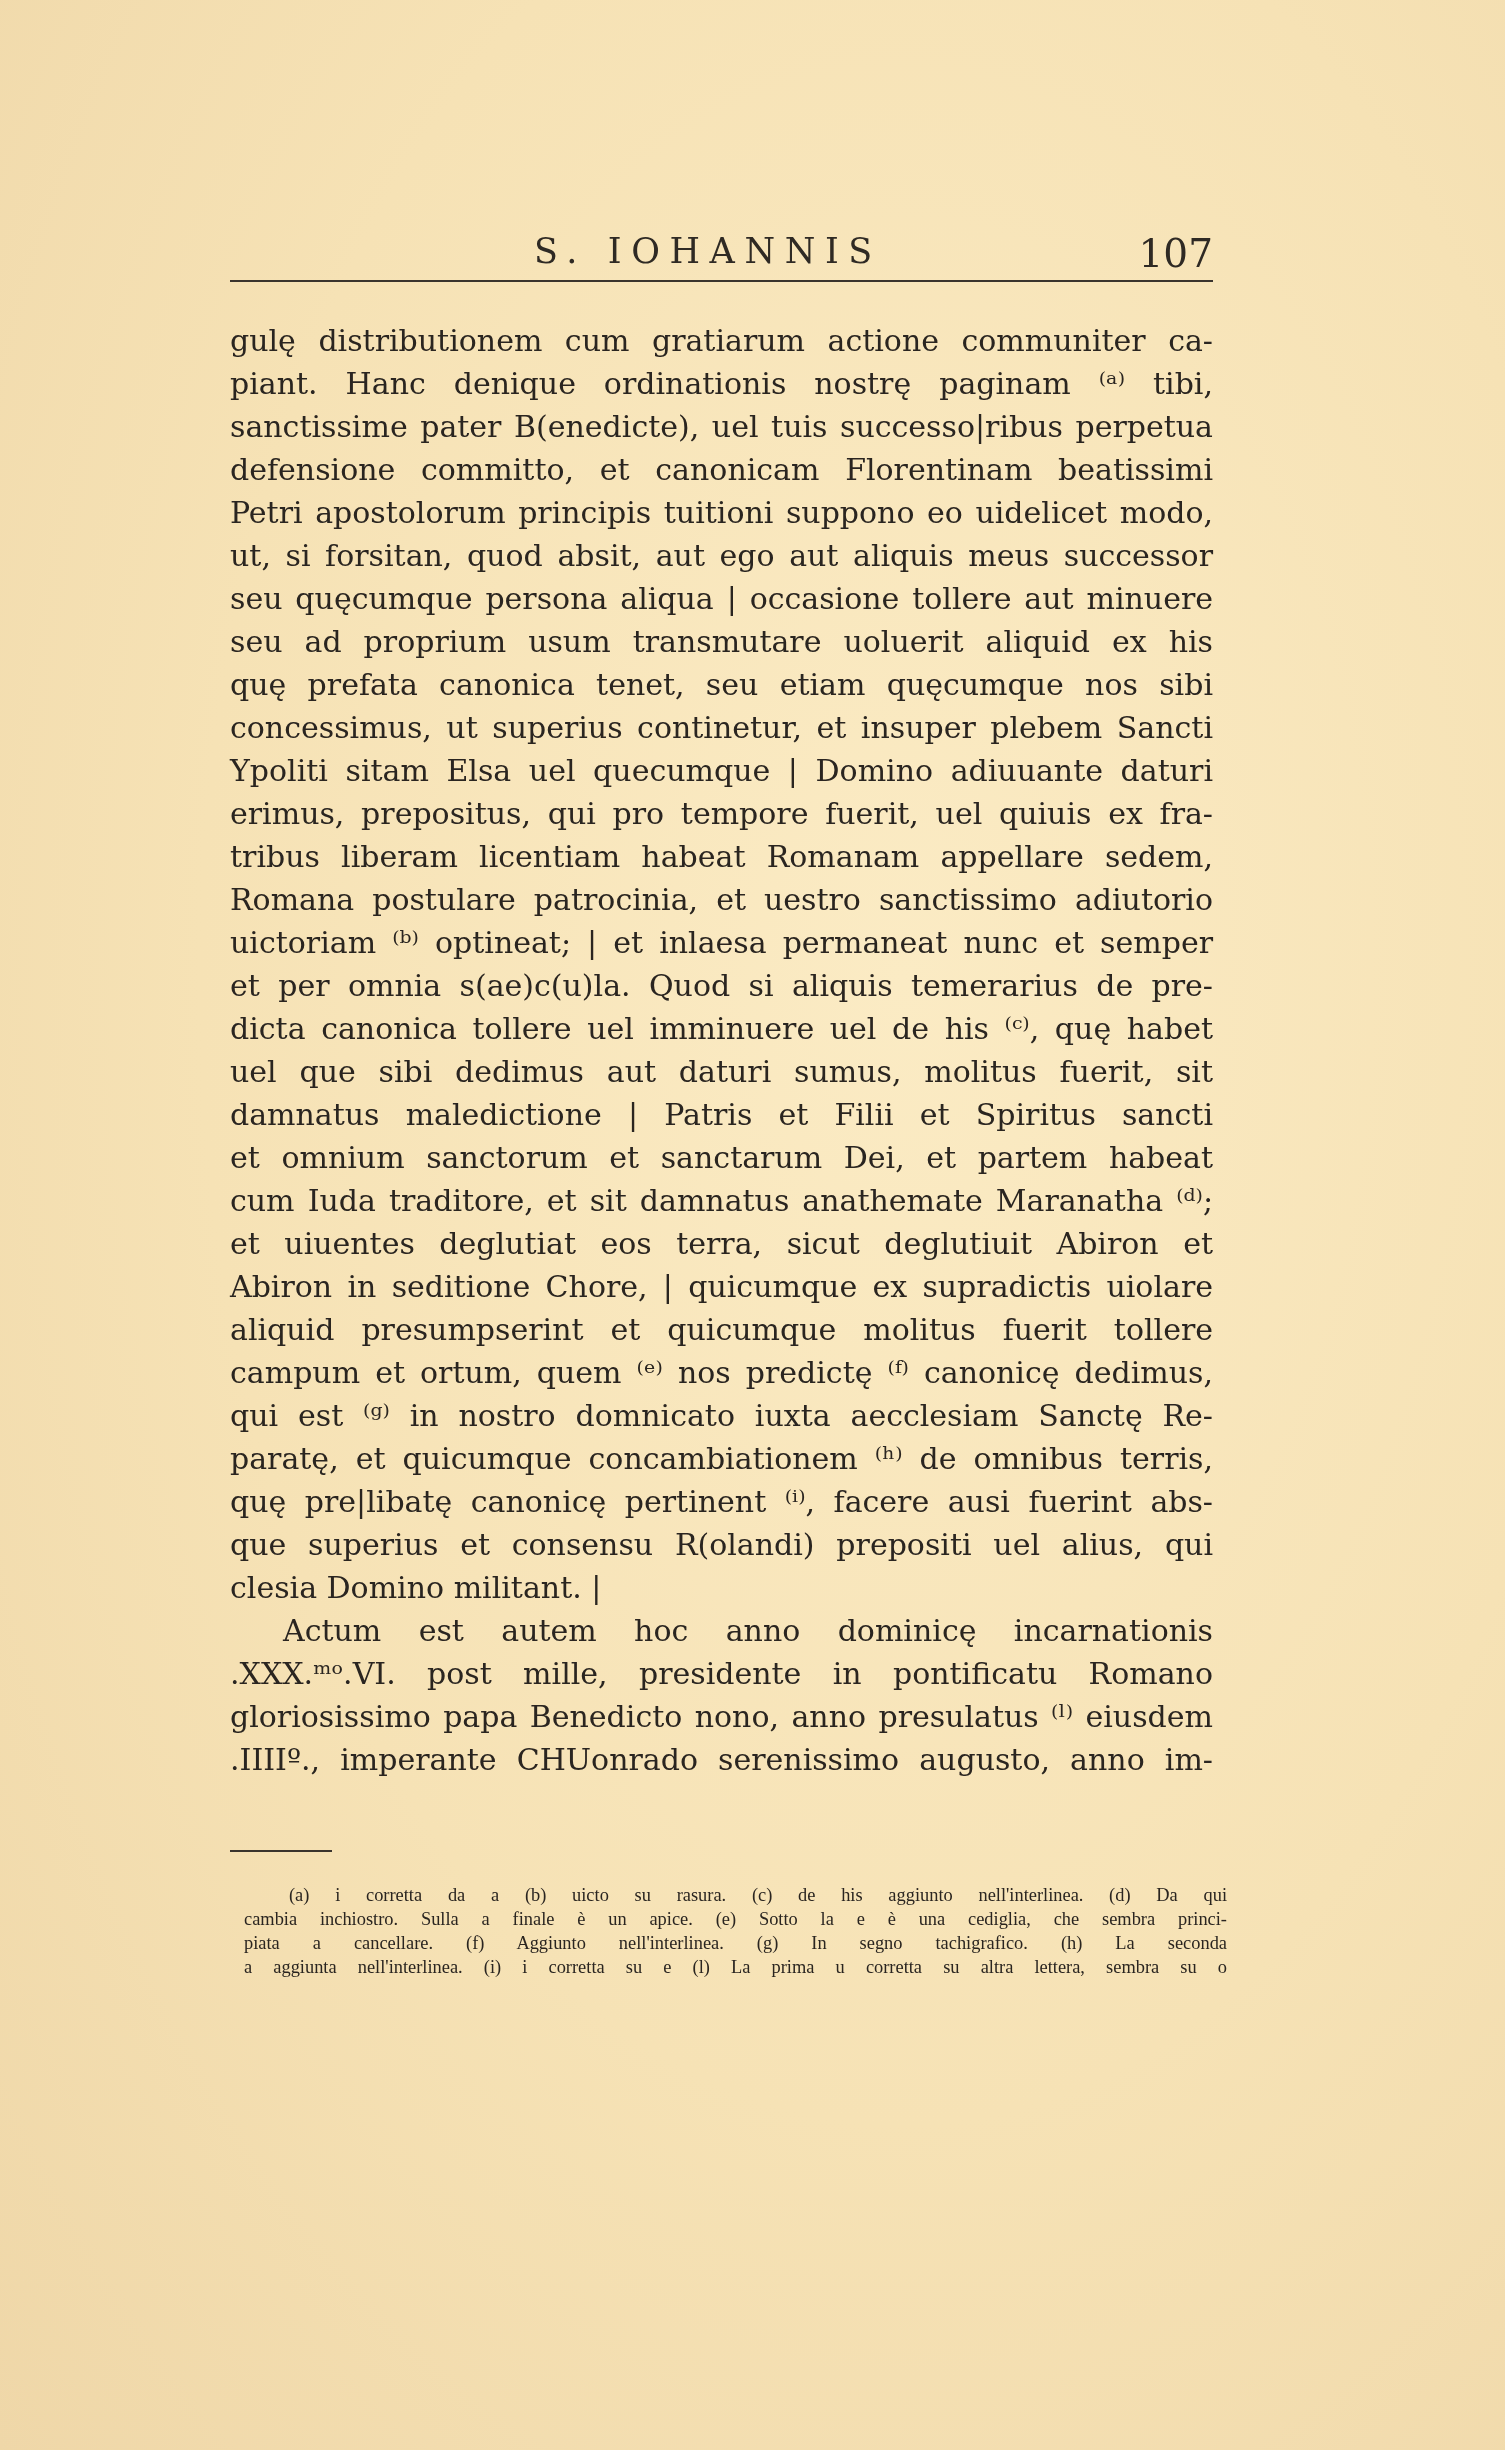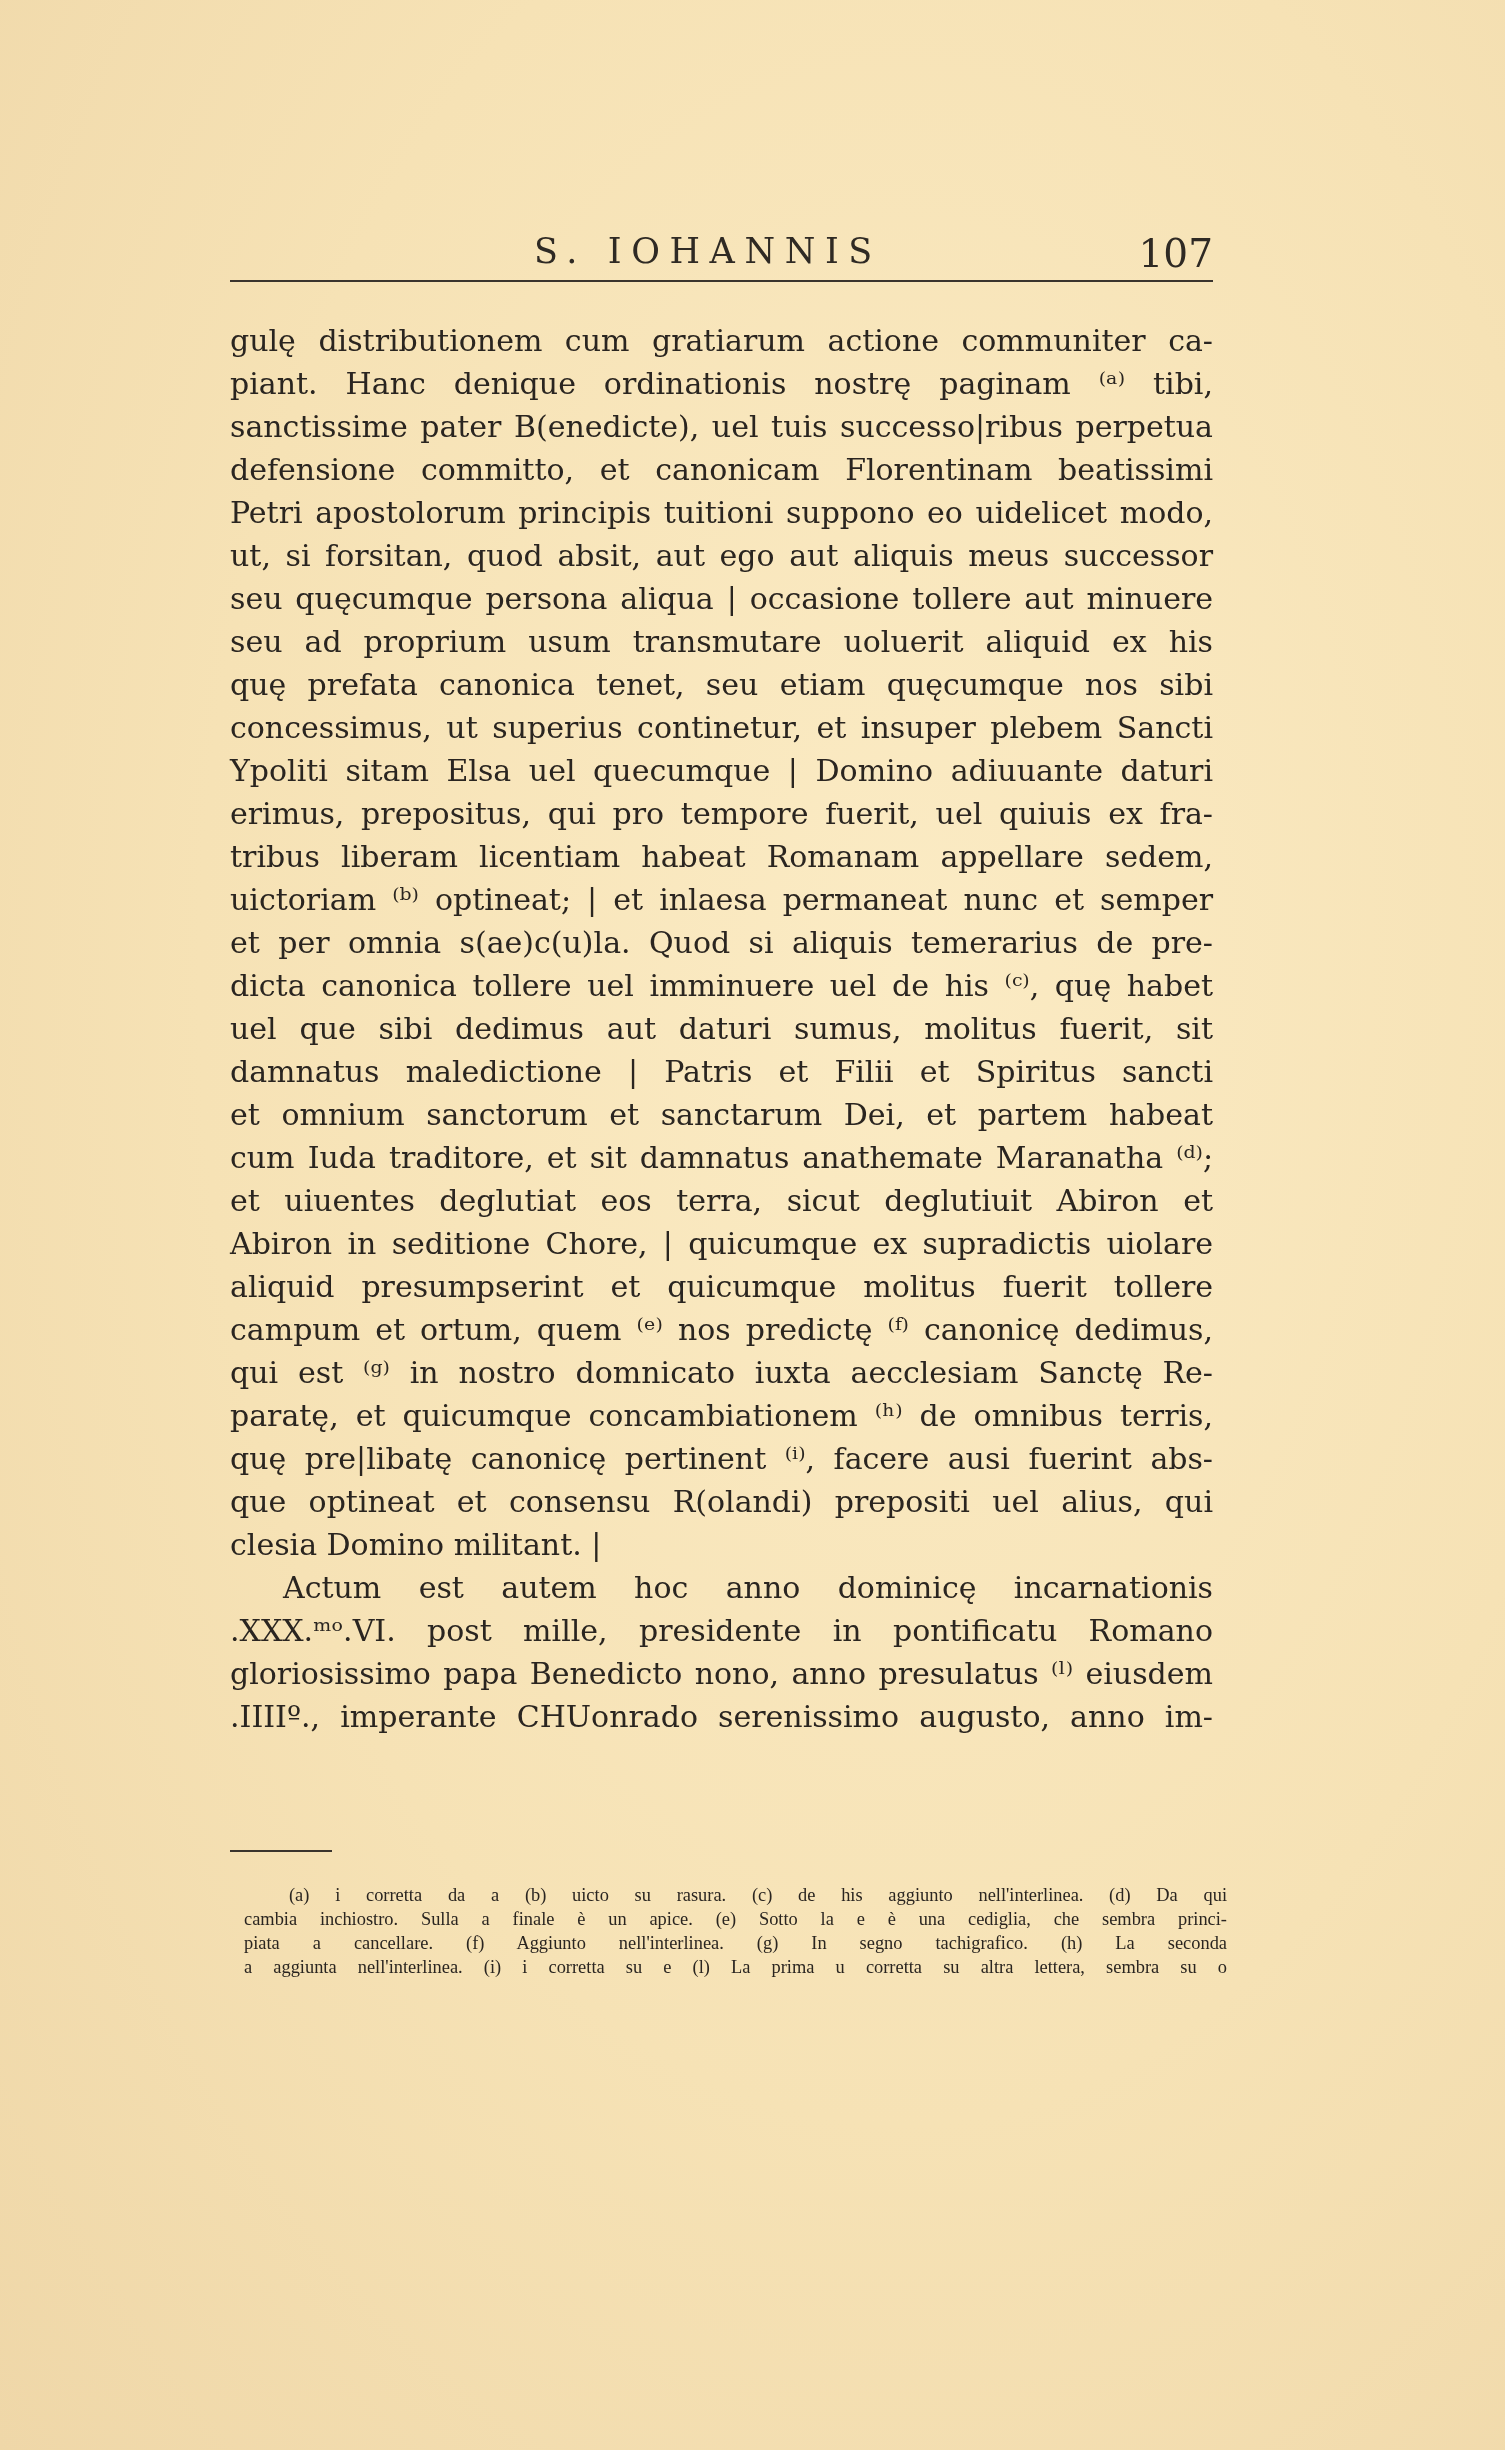--- a/index.html
+++ b/index.html
@@ -113,35 +113,36 @@
     <span class="line">defensione committo, et canonicam Florentinam beatissimi</span>
     <span class="line">Petri apostolorum principis tuitioni suppono eo uidelicet modo,</span>
     <span class="line">ut, si forsitan, quod absit, aut ego aut aliquis meus successor</span>
     <span class="line">seu quęcumque persona aliqua | occasione tollere aut minuere</span>
     <span class="line">seu ad proprium usum transmutare uoluerit aliquid ex his</span>
     <span class="line">quę prefata canonica tenet, seu etiam quęcumque nos sibi</span>
     <span class="line">concessimus, ut superius continetur, et insuper plebem Sancti</span>
     <span class="line">Ypoliti sitam Elsa uel quecumque | Domino adiuuante daturi</span>
     <span class="line">erimus, prepositus, qui pro tempore fuerit, uel quiuis ex fra-</span>
     <span class="line">tribus liberam licentiam habeat Romanam appellare sedem,</span>
+    <span class="line">Romana postulare patrocinia, et uestro sanctissimo adiutorio</span>
     <span class="line">uictoriam ⁽ᵇ⁾ optineat; | et inlaesa permaneat nunc et semper</span>
     <span class="line">et per omnia s(ae)c(u)la.  Quod si aliquis temerarius de pre-</span>
     <span class="line">dicta canonica tollere uel imminuere uel de his ⁽ᶜ⁾, quę habet</span>
     <span class="line">uel que sibi dedimus aut daturi sumus, molitus fuerit, sit</span>
     <span class="line">damnatus maledictione | Patris et Filii et Spiritus sancti</span>
     <span class="line">et omnium sanctorum et sanctarum Dei, et partem habeat</span>
     <span class="line">cum Iuda traditore, et sit damnatus anathemate Maranatha ⁽ᵈ⁾;</span>
     <span class="line">et uiuentes deglutiat eos terra, sicut deglutiuit Abiron et</span>
     <span class="line">Abiron in seditione Chore, | quicumque ex supradictis uiolare</span>
     <span class="line">aliquid presumpserint et quicumque molitus fuerit tollere</span>
     <span class="line">campum et ortum, quem ⁽ᵉ⁾ nos predictę ⁽ᶠ⁾ canonicę dedimus,</span>
     <span class="line">qui est ⁽ᵍ⁾ in nostro domnicato iuxta aecclesiam Sanctę Re-</span>
     <span class="line">paratę, et quicumque concambiationem ⁽ʰ⁾ de omnibus terris,</span>
     <span class="line">quę pre|libatę canonicę pertinent ⁽ⁱ⁾, facere ausi fuerint abs-</span>
-    <span class="line">que optineat et consensu R(olandi) prepositi uel alius, qui</span>
+    <span class="line">que superius et consensu R(olandi) prepositi uel alius, qui</span>
     <span class="line last">clesia Domino militant. |</span>
     <span class="line indent">Actum est autem hoc anno dominicę incarnationis</span>
     <span class="line">.XXX.ᵐᵒ.VI. post mille, presidente in pontificatu Romano</span>
     <span class="line">gloriosissimo papa Benedicto nono, anno presulatus ⁽ˡ⁾ eiusdem</span>
     <span class="line">.IIIIº., imperante CHUonrado serenissimo augusto, anno im-</span>
   </div>
 
   <div class="fn-rule"></div>
 
   <div class="footnotes">

